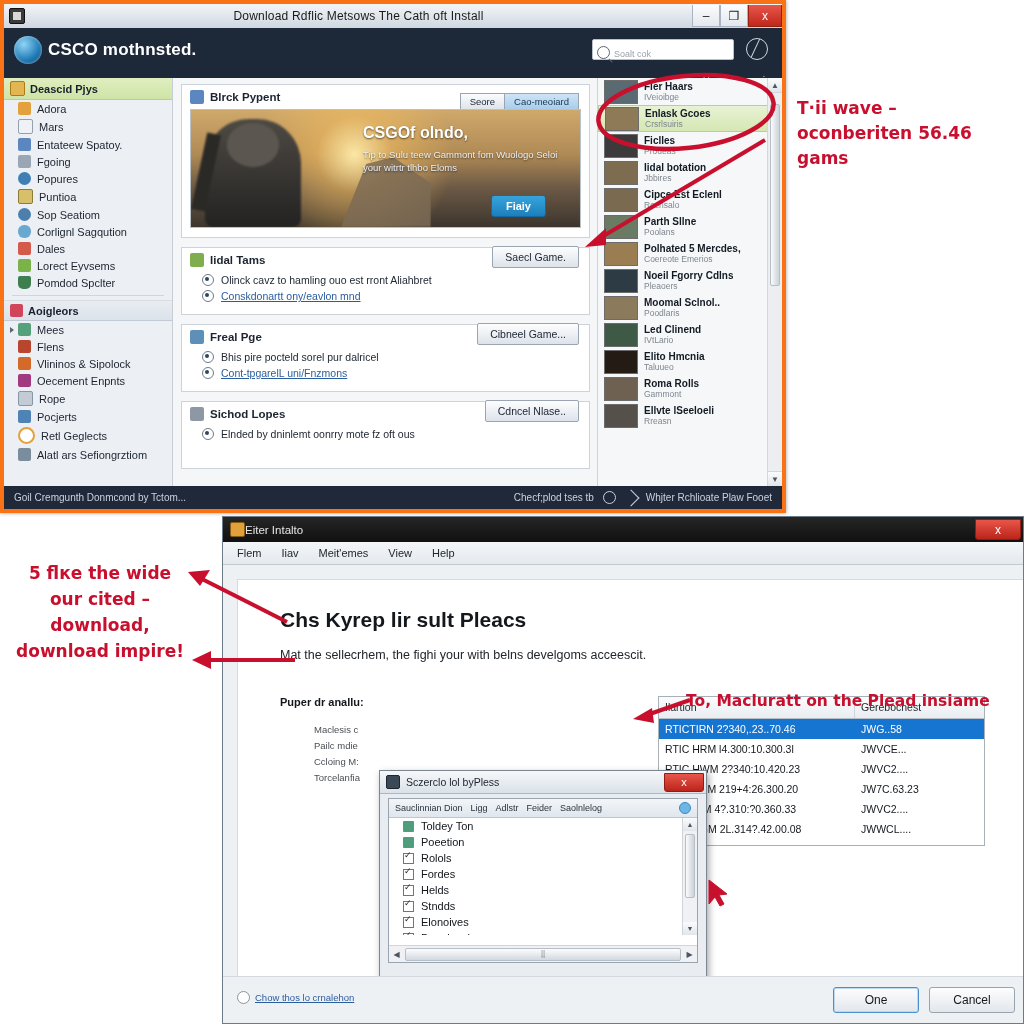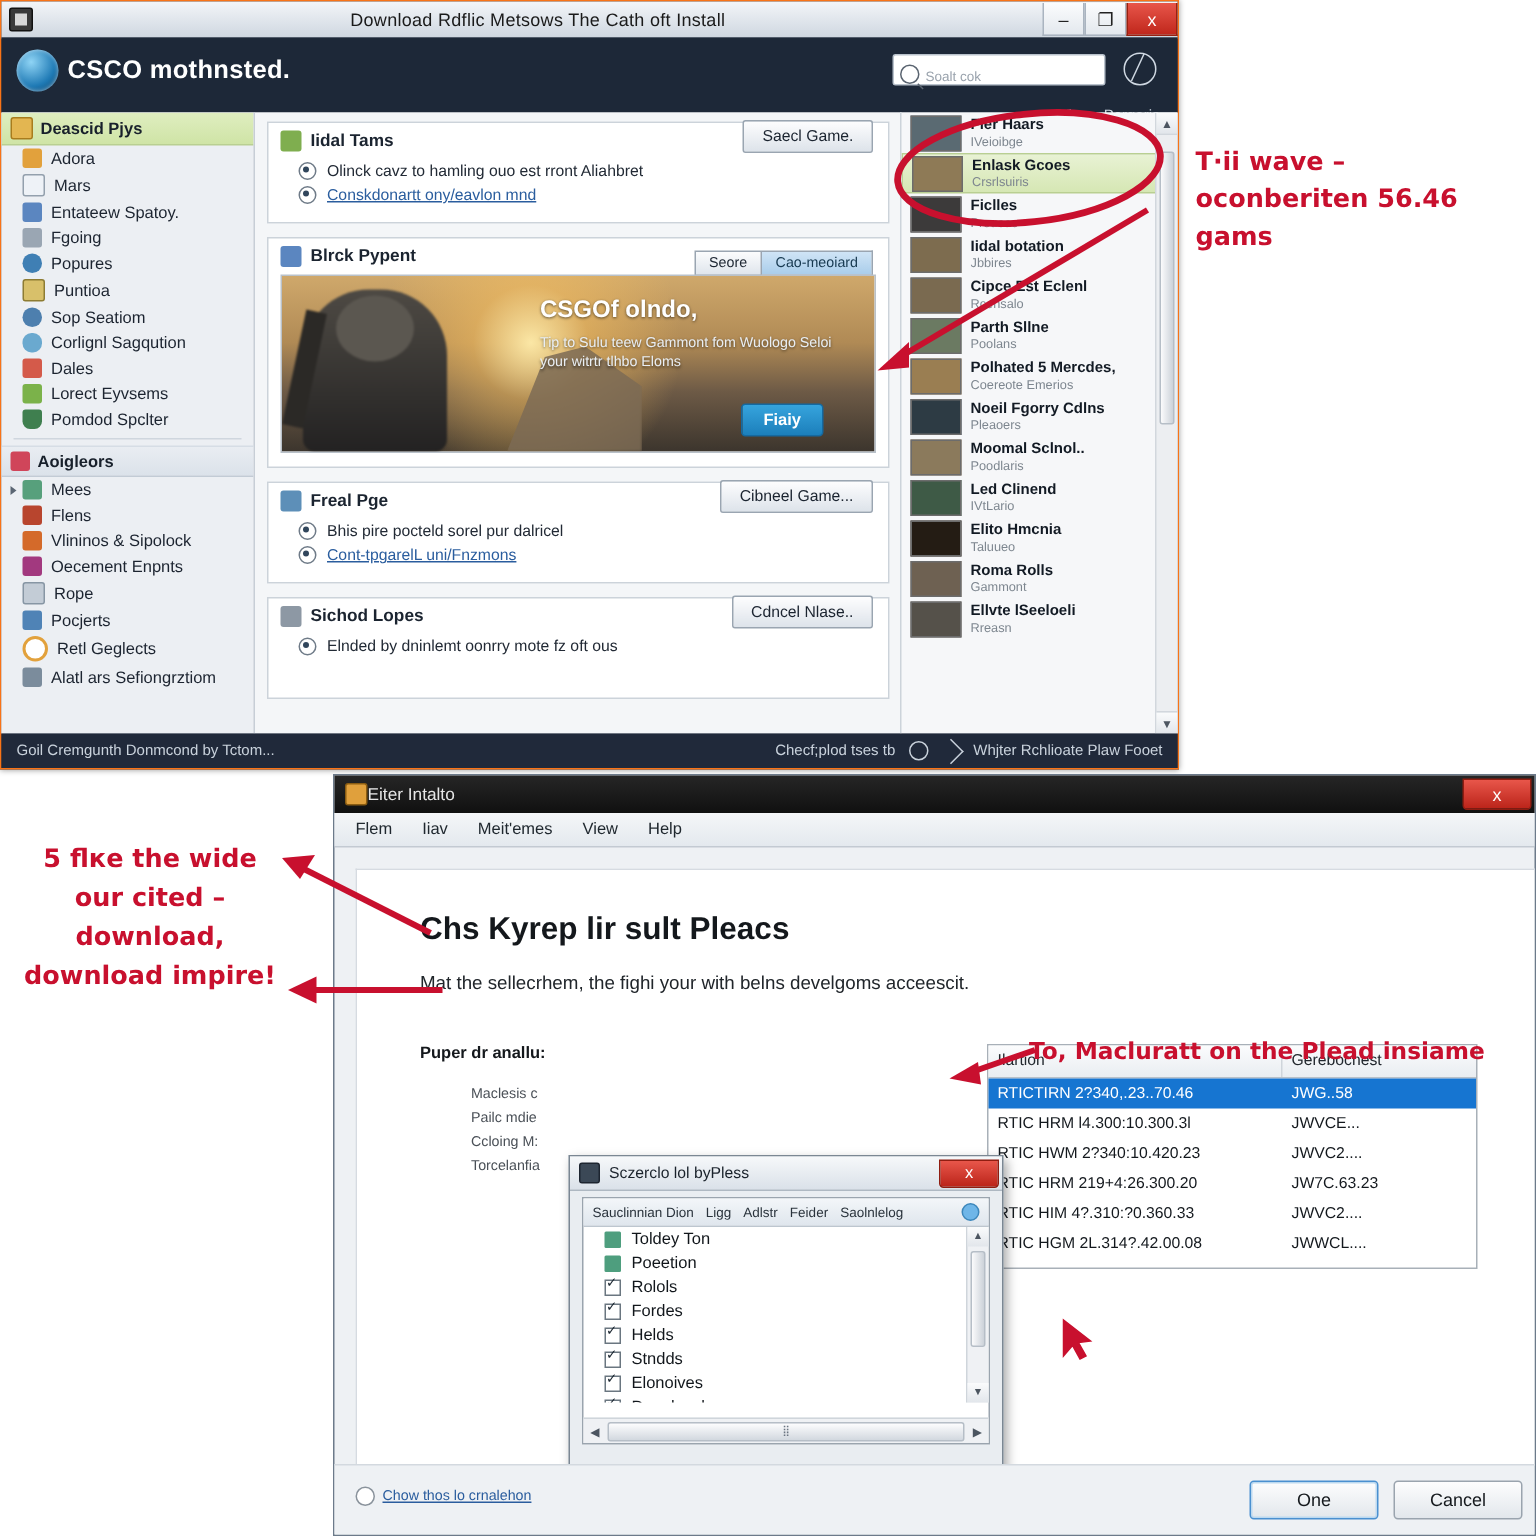--- a/index.html
+++ b/index.html
@@ -7,21 +7,21 @@
     width:1024px;height:1024px;position:relative;overflow:hidden;
     background:#ffffff;
     font-family:"Liberation Sans","DejaVu Sans",sans-serif;
     -webkit-font-smoothing:antialiased;
   }
   .blur{filter:blur(0.45px);}
 
   
   #win1{
     position:absolute;left:0;top:0;width:786px;height:513px;
-    background:#1e2a3a;border:1px solid #f97316;box-sizing:border-box;
+    background:#1e2a3a;border:4px solid #f97316;box-sizing:border-box;
     box-shadow:0 0 4px rgba(0,0,0,.4);
   }
   #w1-titlebar{
     position:absolute;left:0;top:0;right:0;height:24px;
     background:linear-gradient(to bottom,#f3f5f8,#dde3ea 60%,#cfd7e0);
     border-bottom:1px solid #9aa5b1;
     display:flex;align-items:center;
   }
   #w1-titlebar .t-icon{width:14px;height:14px;margin-left:5px;background:#3a3a3a;
     border:1px solid #111;border-radius:2px;position:relative;}
@@ -160,21 +160,21 @@
     border-bottom:1px solid #b8c0c8;}
   #w2-table .th{font-size:10.5px;color:#22282e;padding:4px 6px;box-sizing:border-box;}
   #w2-table .th.c1{width:196px;border-right:1px solid #cfd5db;}
   #w2-table .tr{display:flex;height:20px;align-items:center;}
   #w2-table .tr.sel{background:#1675d1;}
   #w2-table .tr.sel .td{color:#fff;}
   #w2-table .td{font-size:10.5px;color:#13181d;padding:0 6px;box-sizing:border-box;white-space:nowrap;overflow:hidden;}
   #w2-table .td.c1{width:196px;}
 
   
-  #dlg{position:absolute;left:141px;top:190px;width:290px;height:228px;background:#e9edf1;
+  #dlg{position:absolute;left:141px;top:190px;width:328px;height:228px;background:#e9edf1;
     border:1px solid #7b8793;box-shadow:2px 3px 7px rgba(0,0,0,.35);box-sizing:border-box;}
   #dlg-tb{height:22px;background:linear-gradient(to bottom,#f6f8fa,#dae1e9);border-bottom:1px solid #aeb8c2;
     display:flex;align-items:center;}
   #dlg-tb .t-icon{width:12px;height:12px;margin-left:6px;background:#3b4856;border:1px solid #1d2530;border-radius:2px;}
   #dlg-title{margin-left:6px;font-size:10.5px;color:#1a222b;}
   #dlg-close{margin-left:auto;width:38px;height:17px;background:linear-gradient(to bottom,#e8564a,#bb241a);
     border:1px solid #8f1d11;color:#fff;font-size:11px;display:flex;align-items:center;justify-content:center;margin-right:2px;
     border-radius:0 0 3px 3px;}
   #dlg-inner{position:absolute;left:8px;top:27px;right:8px;bottom:34px;background:#fff;border:1px solid #9aa4ae;}
   #dlg-toolbar{height:18px;background:linear-gradient(to bottom,#f3f6f9,#dfe6ed);border-bottom:1px solid #bdc6cf;
@@ -341,55 +341,55 @@
         <span>Retl Geglects</span>
         </div>
       <div class="side-item blur">
         <span class="sico" style="background:#7b8c9c;"></span>
         <span>Alatl ars Sefiongrztiom</span>
         </div>
     </div>
 
     <div id="w1-center">
 
-      <div class="panel">
-        <div class="panel-hd blur">
-          <span class="pico" style="background:#7fae4f;"></span>
-          <span>Iidal Tams</span>
-        </div>
-        <div class="panel-body">
-          <div class="prow">
-            <span class="radio on"></span>
-            <span class="blur">Olinck cavz to hamling ouo est rront Aliahbret</span>
-          </div>
-          <div class="prow">
-            <span class="radio on"></span>
-            <span class="plink blur">Conskdonartt ony/eavlon mnd</span>
-          </div>
-          <div class="pbtn blur" style="top:-26px;">Saecl Game.</div>
-        </div>
-      </div>
-
       <div class="panel" style="position:relative;">
         <div class="panel-hd blur">
           <span class="pico" style="background:#5b86c0;"></span>
           <span>Blrck Pypent</span>
         </div>
         <div class="segbtns">
           <div class="segb blur">Seore</div>
           <div class="segb sel blur">Cao-meoiard</div>
         </div>
         <div class="banner">
           <div class="rock"></div>
           <div class="figure"></div>
           <div class="btxt">
             <div class="bt1 blur">CSGOf olndo,</div>
             <div class="bt2 blur">Tip to Sulu teew Gammont fom Wuologo Seloi your witrtr tlhbo Eloms</div>
           </div>
           <div class="bbtn blur">Fiaiy</div>
+        </div>
+      </div>
+
+      <div class="panel">
+        <div class="panel-hd blur">
+          <span class="pico" style="background:#7fae4f;"></span>
+          <span>Iidal Tams</span>
+        </div>
+        <div class="panel-body">
+          <div class="prow">
+            <span class="radio on"></span>
+            <span class="blur">Olinck cavz to hamling ouo est rront Aliahbret</span>
+          </div>
+          <div class="prow">
+            <span class="radio on"></span>
+            <span class="plink blur">Conskdonartt ony/eavlon mnd</span>
+          </div>
+          <div class="pbtn blur" style="top:-26px;">Saecl Game.</div>
         </div>
       </div>
 
       <div class="panel">
         <div class="panel-hd blur">
           <span class="pico" style="background:#5d8fb8;"></span>
           <span>Freal Pge</span>
         </div>
         <div class="panel-body">
           <div class="prow">

